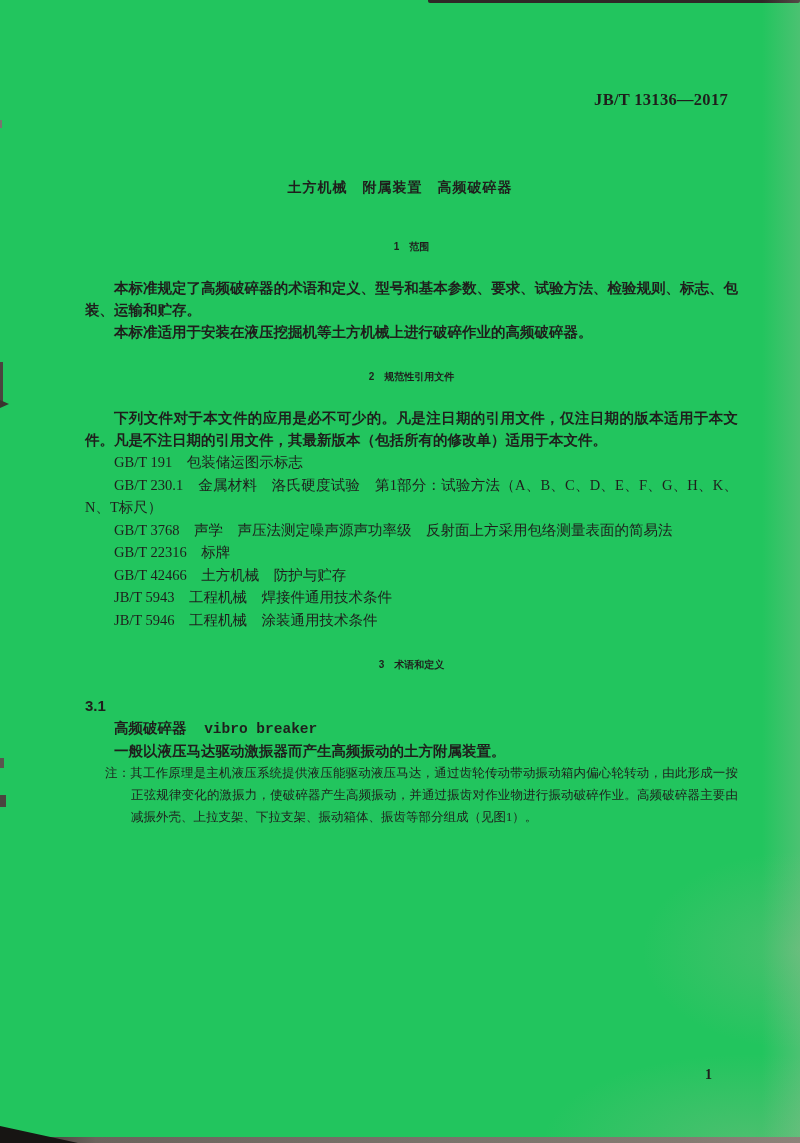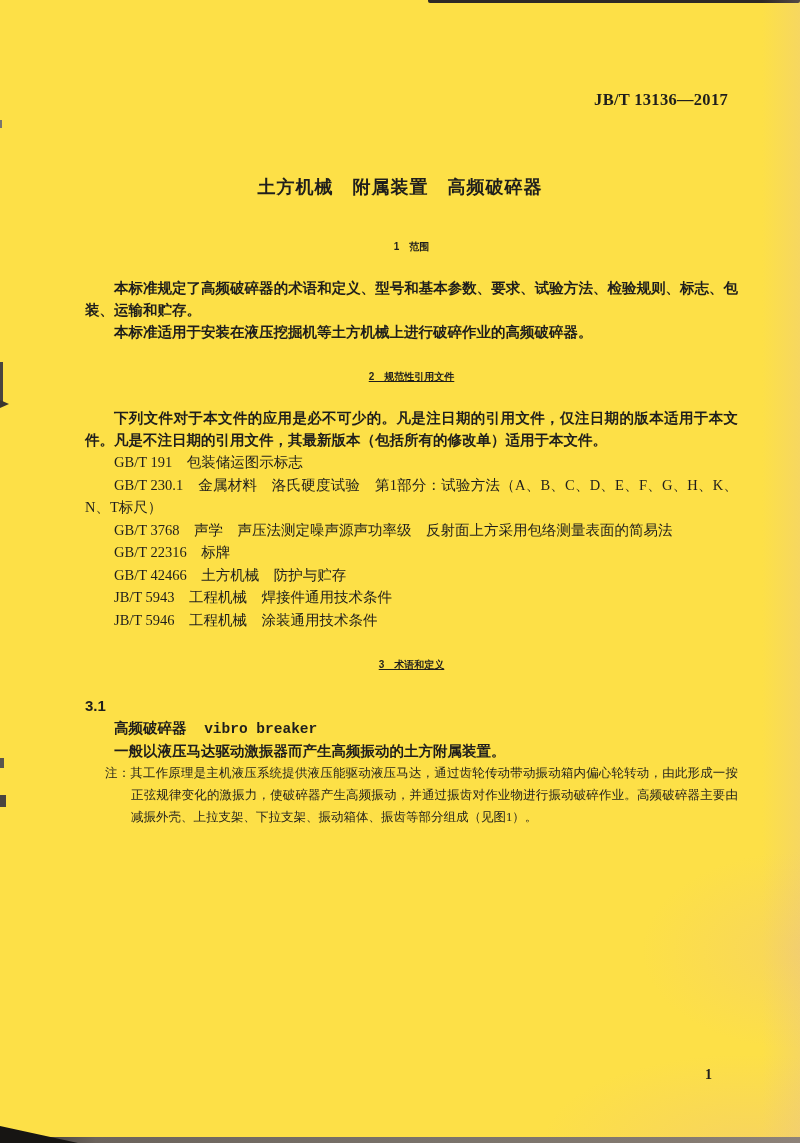--- a/index.html
+++ b/index.html
@@ -1,21 +1,21 @@
 <!DOCTYPE html>
 <html><head>
 <meta charset="utf-8">
 <style>
   html,body { margin:0; padding:0; }
   body { background:#e8e6e2; }
   .page {
     position:relative;
     width:800px; height:1143px;
     margin:0 auto;
-    background:#fde047;
+    background:#22c55e;
     overflow:hidden;
     color:#1f1e1c;
     font-family:"Liberation Serif","DejaVu Serif",serif;
   }
 
   
   .scan-top-line { position:absolute; left:428px; top:0; width:372px; height:3px;
     background:#2e2a26; border-radius:0 0 2px 2px; }
   .scan-right-tint { position:absolute; right:0; top:0; width:38px; height:100%;
     background:linear-gradient(to left, rgba(222,183,185,0.22), rgba(222,183,185,0)); pointer-events:none; }
@@ -32,28 +32,28 @@
   .edge-mark.m2 { left:0; top:400px; width:9px; height:8px; clip-path:polygon(0 0,100% 50%,0 100%); background:#3a352f; }
   .edge-mark.m3 { left:0; top:758px; width:4px; height:10px; background:#5a554e; }
   .edge-mark.m4 { left:0; top:795px; width:6px; height:12px; }
   .edge-mark.m5 { left:0; top:120px; width:2px; height:8px; background:#7a756e; }
 
   
   .std-number { position:absolute; top:90px; right:72px; height:20px; line-height:20px;
     font-weight:700; font-size:16.5px; letter-spacing:0.3px; }
   .doc-title { position:absolute; top:172px; left:0; width:100%; margin:0;
     text-align:center; font-family:"Liberation Sans","DejaVu Sans",sans-serif;
-    font-weight:700; font-size:18px; line-height:30px; letter-spacing:1px; }
+    font-weight:700; font-size:14px; line-height:30px; letter-spacing:1px; }
 
   .content { position:absolute; top:236px; left:85px; width:653px;
     font-size:14.5px; line-height:22px; text-align:justify; }
   .content p { margin:0; }
   .sec-heading { font-family:"Liberation Sans","DejaVu Sans",sans-serif;
     font-weight:700; font-size:10px; line-height:22px; margin-bottom:19px; text-align:center; }
-  .sec-heading.mt { margin-top:23px;text-decoration:underline; }
+  .sec-heading.mt { margin-top:23px; }
   .para.indent { text-indent:2em;font-weight:bold; }
   .refs .ref { line-height:22.5px; text-indent:2em; }
   .clause-number { font-family:"Liberation Sans","DejaVu Sans",sans-serif;
     font-weight:700; font-size:15px; line-height:22px; margin-top:14px; text-align:left; }
   .term-line { font-weight:700; line-height:22px; text-indent:2em; text-align:left; }
   .term-line .term-zh { font-family:"Liberation Sans","DejaVu Sans",sans-serif; }
   .term-line .term-en { margin-left:14px; font-family:Liberation Mono, monospace; }
   .note { font-size:12.5px; line-height:22px; margin-left:46px; text-indent:-26px; }
   .note .note-label { }
 

